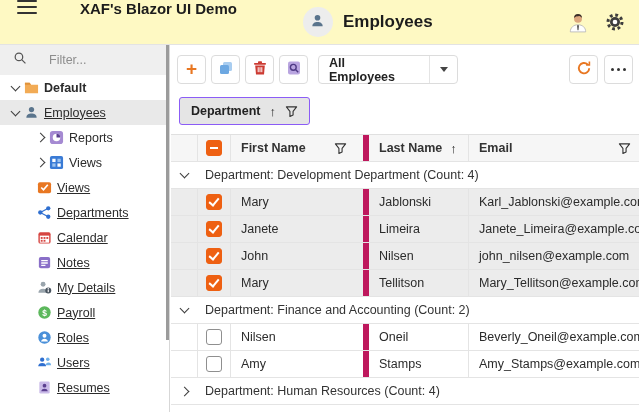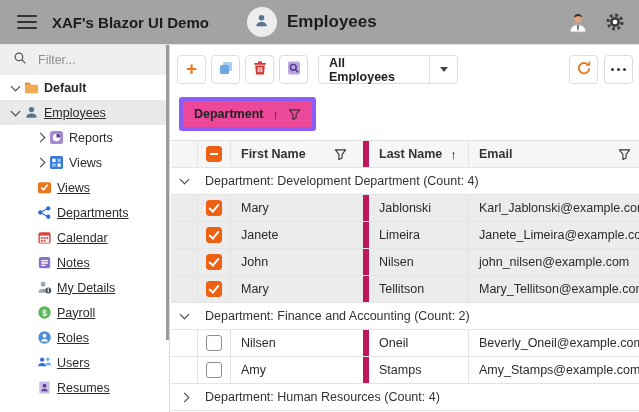--- a/index.html
+++ b/index.html
@@ -3,35 +3,35 @@
 <meta charset="utf-8">
 <style>
   html,body{margin:0;padding:0;}
   body{
     width:639px;height:412px;overflow:hidden;position:relative;
     font-family:"Liberation Sans","DejaVu Sans",sans-serif;
     background:#fff;color:#2b2b2b;-webkit-font-smoothing:antialiased;
   }
   
   .app-header{position:absolute;left:0;top:0;width:639px;height:45px;
-    display:flex;align-items:center;border-bottom:1px solid #e3e3e3;background:#a3a3a3;box-sizing:border-box;}
+    display:flex;border-bottom:1px solid #e3e3e3;background:#fef9c3;box-sizing:border-box;gap:28px;}
   .hamburger{width:20px;height:14px;margin-left:17px;display:flex;flex-direction:column;justify-content:space-between;cursor:pointer;}
   .hamburger span{display:block;height:2px;background:#333;border-radius:1px;}
   .app-title{font-weight:bold;font-size:15px;margin-left:15px;color:#1c1c1c;}
   .page-head{display:flex;align-items:center;gap:10px;margin-left:38px;}
   .page-badge{width:30px;height:30px;border-radius:50%;background:#ededed;display:flex;align-items:center;justify-content:center;}
   .page-title{font-size:17px;font-weight:600;color:#1c1c1c;}
   .header-right{margin-left:auto;display:flex;align-items:center;gap:16px;margin-right:14px;}
   .icon-btn{cursor:pointer;display:flex;align-items:center;justify-content:center;}
 
   
   .sidebar{position:absolute;left:0;top:45px;width:170px;bottom:0;background:#fff;
     border-right:1px solid #d7d7d7;box-sizing:border-box;}
   .sb-scrollthumb{position:absolute;right:0;top:0;width:3px;height:295px;background:#9b9b9b;}
-  .filter-box{height:30px;background:#efefef;display:flex;align-items:center;padding-left:13px;gap:9px;}
+  .filter-box{height:30px;background:#efefef;display:flex;align-items:center;padding-left:13px;gap:20px;}
   .filter-box input{border:none;background:transparent;outline:none;font-size:12.5px;width:110px;
     font-family:"Liberation Sans","DejaVu Sans",sans-serif;color:#444;}
   .filter-box input::placeholder{color:#8d8d8d;}
   .sb-row{display:flex;align-items:center;height:25px;padding-left:12px;gap:5px;font-size:12.5px;cursor:pointer;}
   .sb-row.sel{background:#e9e9e9;}
   .sb-row.lvl1{padding-left:37px;}
   .sb-row .lbl{white-space:nowrap;}
   .sb-row .lbl.link{text-decoration:underline;}
   .sb-row .lbl.bold{font-weight:bold;}
   .sb-icon{width:15px;height:15px;flex:0 0 15px;display:inline-flex;}
@@ -52,21 +52,21 @@
   .combo-text{flex:1;padding-left:10px;font-size:12.5px;font-weight:600;color:#222;}
   .combo-arrow{width:27px;height:100%;border-left:1px solid #e4e4e4;display:flex;align-items:center;justify-content:center;}
   .caret-down{width:0;height:0;border-left:4px solid transparent;border-right:4px solid transparent;border-top:5px solid #444;}
   .tb-right{margin-left:auto;display:flex;gap:6px;}
   .dots{display:flex;gap:3px;}
   .dots i{width:3px;height:3px;background:#333;border-radius:50%;}
 
   
   .group-panel{margin:13px 6px 0 8px;}
   .group-chip{display:inline-flex;align-items:center;gap:9px;height:26px;padding:0 11px;
-    border:4px solid #8b5cf6;border-radius:3px;background:#ec4899;font-size:12.5px;font-weight:600;color:#222;cursor:pointer;}
+    border:1px solid #8b5cf6;border-radius:3px;background:#e5e5e5;font-size:12.5px;font-weight:600;color:#222;cursor:pointer;}
   .sort-arrow{font-size:13px;font-weight:bold;color:#222;}
   .funnel{width:13px;height:13px;}
 
   
   .grid{margin-top:9px;border-top:1px solid #e0e0e0;font-size:12.5px;}
   .g-row{display:flex;align-items:stretch;height:27px;border-bottom:1px solid #e4e4e4;box-sizing:border-box;background:#fff;}
   .g-row.hdr{background:#f6f6f6;font-weight:600;color:#333;}
   .g-row.selrow{background:#ececec;}
   .cell{display:flex;align-items:center;box-sizing:border-box;overflow:hidden;white-space:nowrap;}
   .c-exp{flex:0 0 26px;justify-content:center;}

